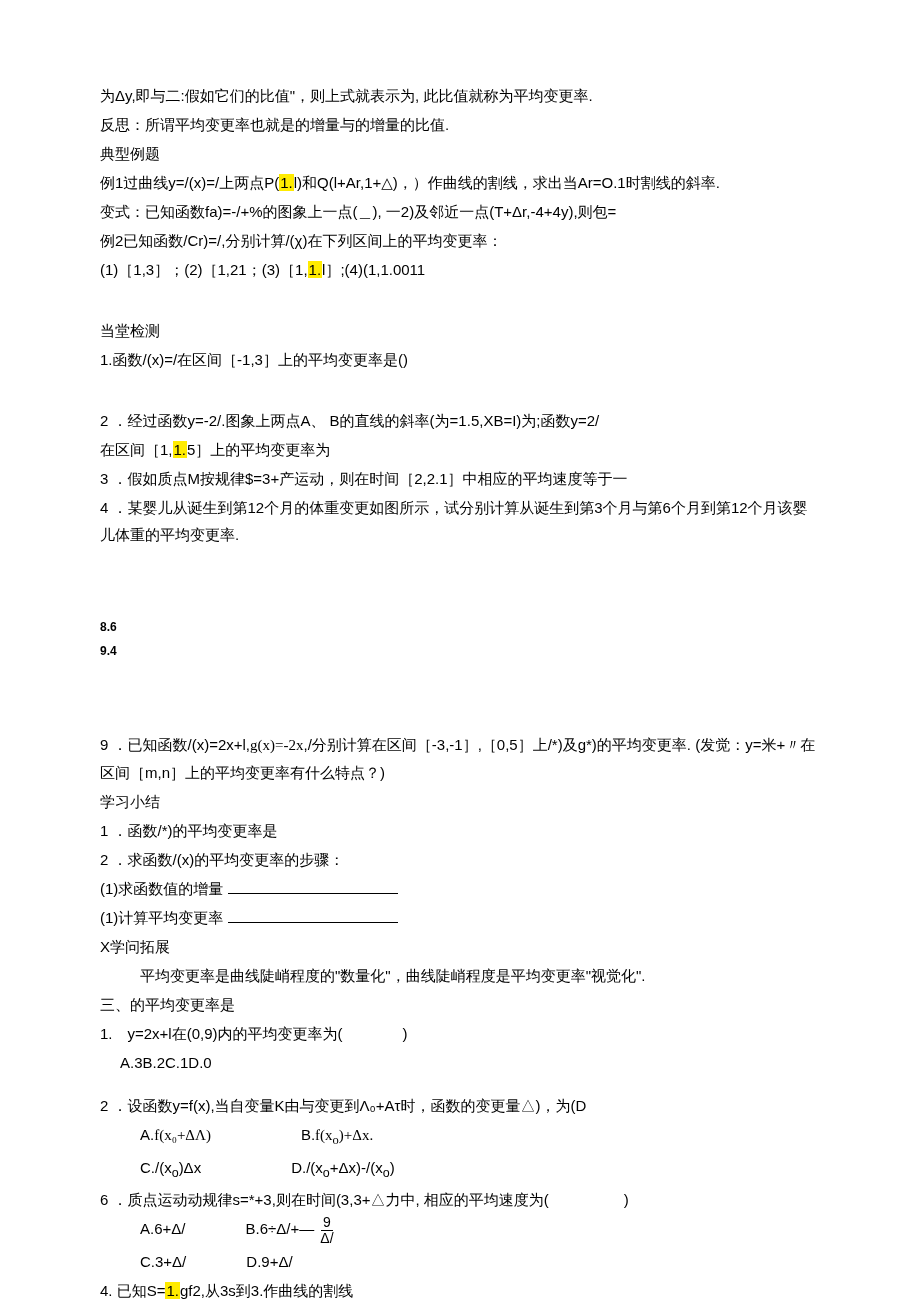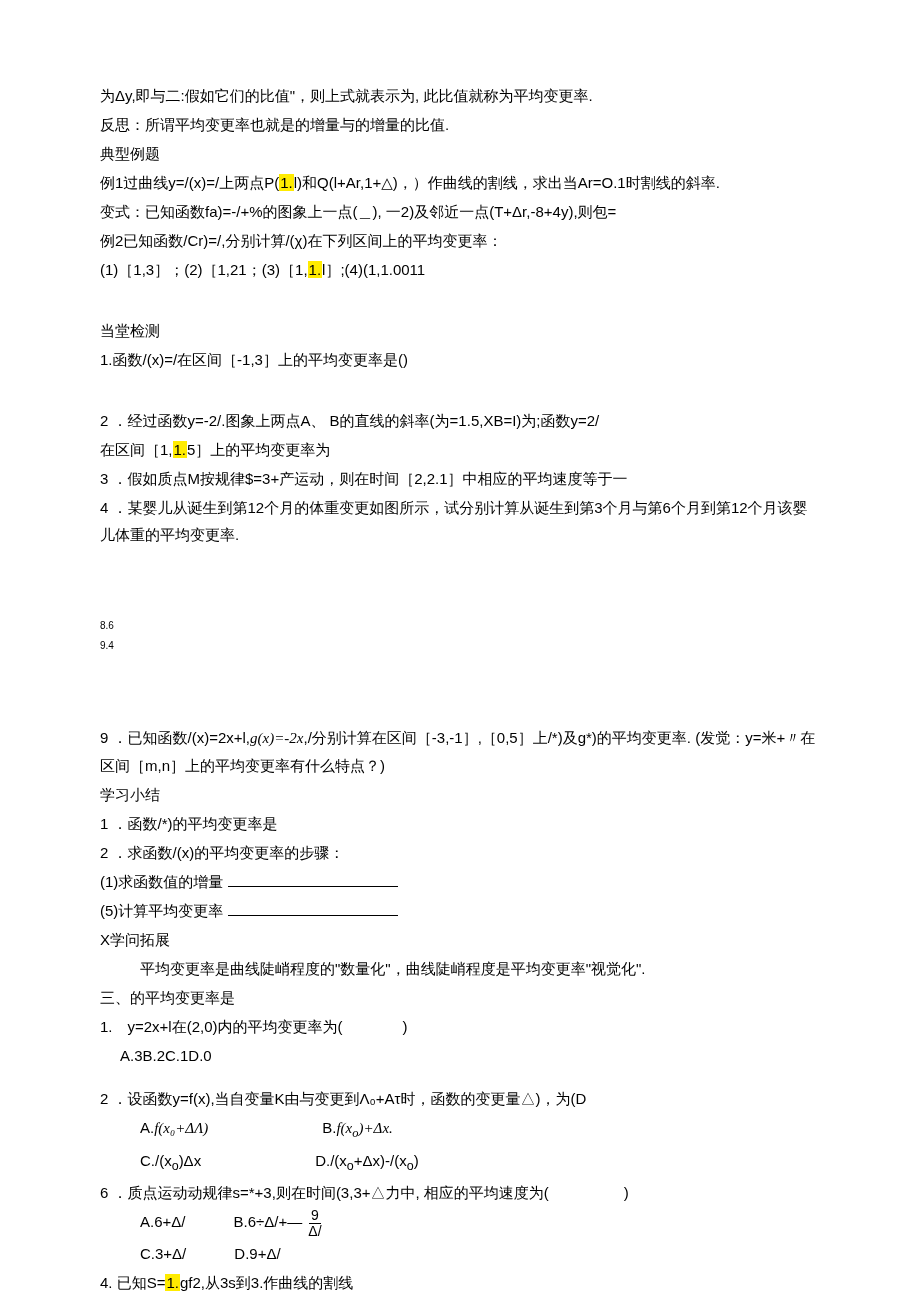--- a/index.html
+++ b/index.html
@@ -8,42 +8,42 @@
   font-family:"Helvetica Neue",Arial,"Microsoft YaHei","PingFang SC",sans-serif;
   font-size:15px;line-height:1.8;color:#000;
   padding:80px 100px 40px 100px;box-sizing:border-box;
 }
 .p{margin:2px 0}
 .b{font-weight:400}
 .hl{background:#ffeb00;padding:0 1px}
 .ind{padding-left:20px}
 .ind2{padding-left:40px}
 .blank{display:inline-block;border-bottom:1px solid #000;min-width:170px;height:1em;vertical-align:baseline}
-.sm{font-size:10px;font-weight:400}
+.sm{font-size:12px;font-weight:700}
 .gap{height:30px}
 .biggap{height:65px}
-.it{font-style:italic;font-family:"Times New Roman",serif}
+.it{font-family:"Times New Roman",serif}
 .frac{display:inline-flex;flex-direction:column;align-items:center;vertical-align:middle;line-height:1.05;font-size:14px}
 .frac .n{border-bottom:1px solid #000;padding:0 2px}
 .frac .d{padding:0 2px}
-.row{display:flex;gap:114px}
+.row{display:flex;gap:90px}
 .row>span{white-space:nowrap}
-.rowtight{display:flex;gap:48px}
+.rowtight{display:flex;gap:60px}
 .rowtight>span{white-space:nowrap}
 </style>
 </head>
 <body>
 
 <div class="p">为Δy,即与二:假如它们的比值"，则上式就表示为, 此比值就称为平均变更率.</div>
 <div class="p">反思：所谓平均变更率也就是的增量与的增量的比值.</div>
 <div class="p b">典型例题</div>
 <div class="p">
   <span>例1过曲线y=/(x)=/上两点P(</span><span class="hl">1.</span><span>l)和Q(l+Ar,1+△)，）作曲线的割线，求出当Ar=O.1时割线的斜率.</span>
 </div>
-<div class="p">变式：已知函数fa)=-/+%的图象上一点(＿), 一2)及邻近一点(T+Δr,-8+4y),则包=</div>
+<div class="p">变式：已知函数fa)=-/+%的图象上一点(＿), 一2)及邻近一点(T+Δr,-4+4y),则包=</div>
 <div class="p">例2已知函数/Cr)=/,分别计算/(χ)在下列区间上的平均变更率：</div>
 <div class="p">
   <span>(1)［1,3］；(2)［1,21；(3)［1,</span><span class="hl">1.</span><span>l］;(4)(1,1.0011</span>
 </div>
 
 <div class="gap"></div>
 <div class="p b">当堂检测</div>
 <div class="p">1.函数/(x)=/在区间［-1,3］上的平均变更率是()</div>
 
 <div class="gap"></div>
@@ -62,26 +62,26 @@
 <div class="p">
   <span>9 ．已知函数/(x)=2x+l,</span><span class="it">g(x)=-2x</span><span>,/分别计算在区间［-3,-1］,［0,5］上/*)及g*)的平均变更率. (发觉：y=米+〃在区间［m,n］上的平均变更率有什么特点？)</span>
 </div>
 <div class="p b">学习小结</div>
 <div class="p">1 ．函数/*)的平均变更率是</div>
 <div class="p">2 ．求函数/(x)的平均变更率的步骤：</div>
 <div class="p">
   <span>(1)求函数值的增量</span>&nbsp;<span class="blank"></span>
 </div>
 <div class="p">
-  <span>(5)计算平均变更率</span>&nbsp;<span class="blank"></span>
+  <span>(1)计算平均变更率</span>&nbsp;<span class="blank"></span>
 </div>
 <div class="p b">X学问拓展</div>
 <div class="p ind2">平均变更率是曲线陡峭程度的"数量化"，曲线陡峭程度是平均变更率"视觉化".</div>
 <div class="p b">三、的平均变更率是</div>
-<div class="p">1.　y=2x+l在(2,0)内的平均变更率为(　　　　)</div>
+<div class="p">1.　y=2x+l在(0,9)内的平均变更率为(　　　　)</div>
 <div class="p ind">A.3B.2C.1D.0</div>
 
 <div style="height:12px"></div>
 <div class="p">2 ．设函数y=f(x),当自变量K由与变更到Λ₀+Ατ时，函数的变更量△)，为(D</div>
 <div class="p ind2 row">
   <span><span>A.</span><span class="it">f(x₀+ΔΛ)</span></span>
   <span><span>B.</span><span class="it">f(x</span><sub class="it">o</sub><span class="it">)+Δx.</span></span>
 </div>
 <div class="p ind2 row">
   <span><span>C./(x</span><sub>o</sub><span>)Δx</span></span>

